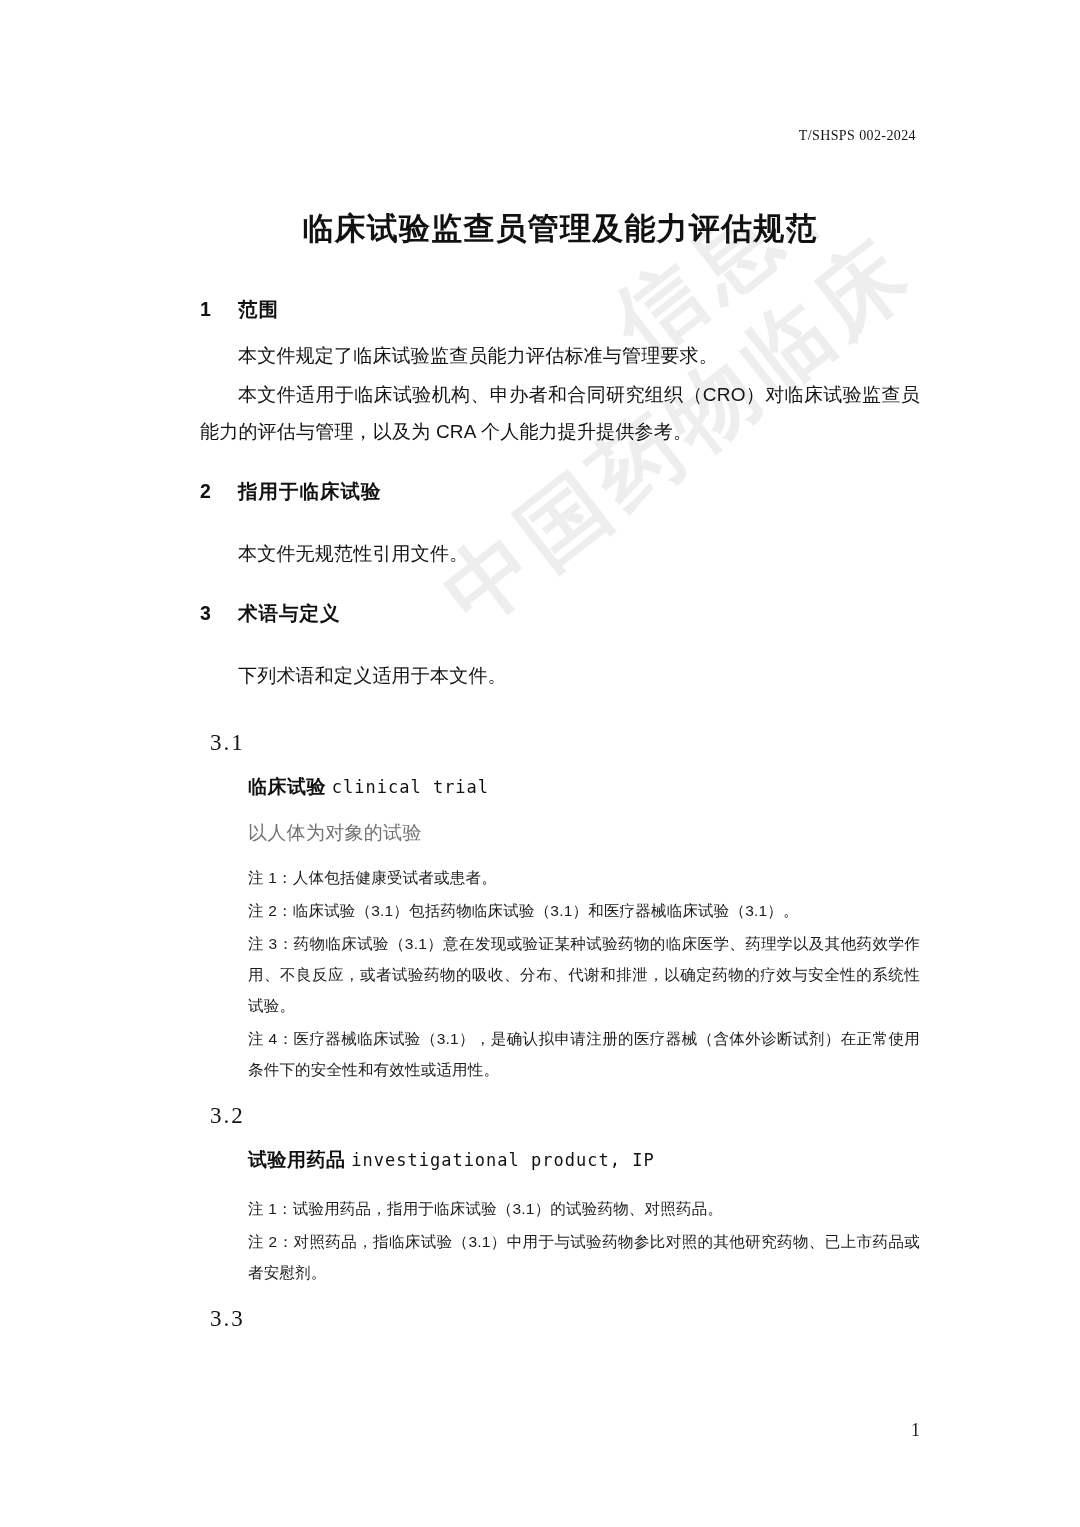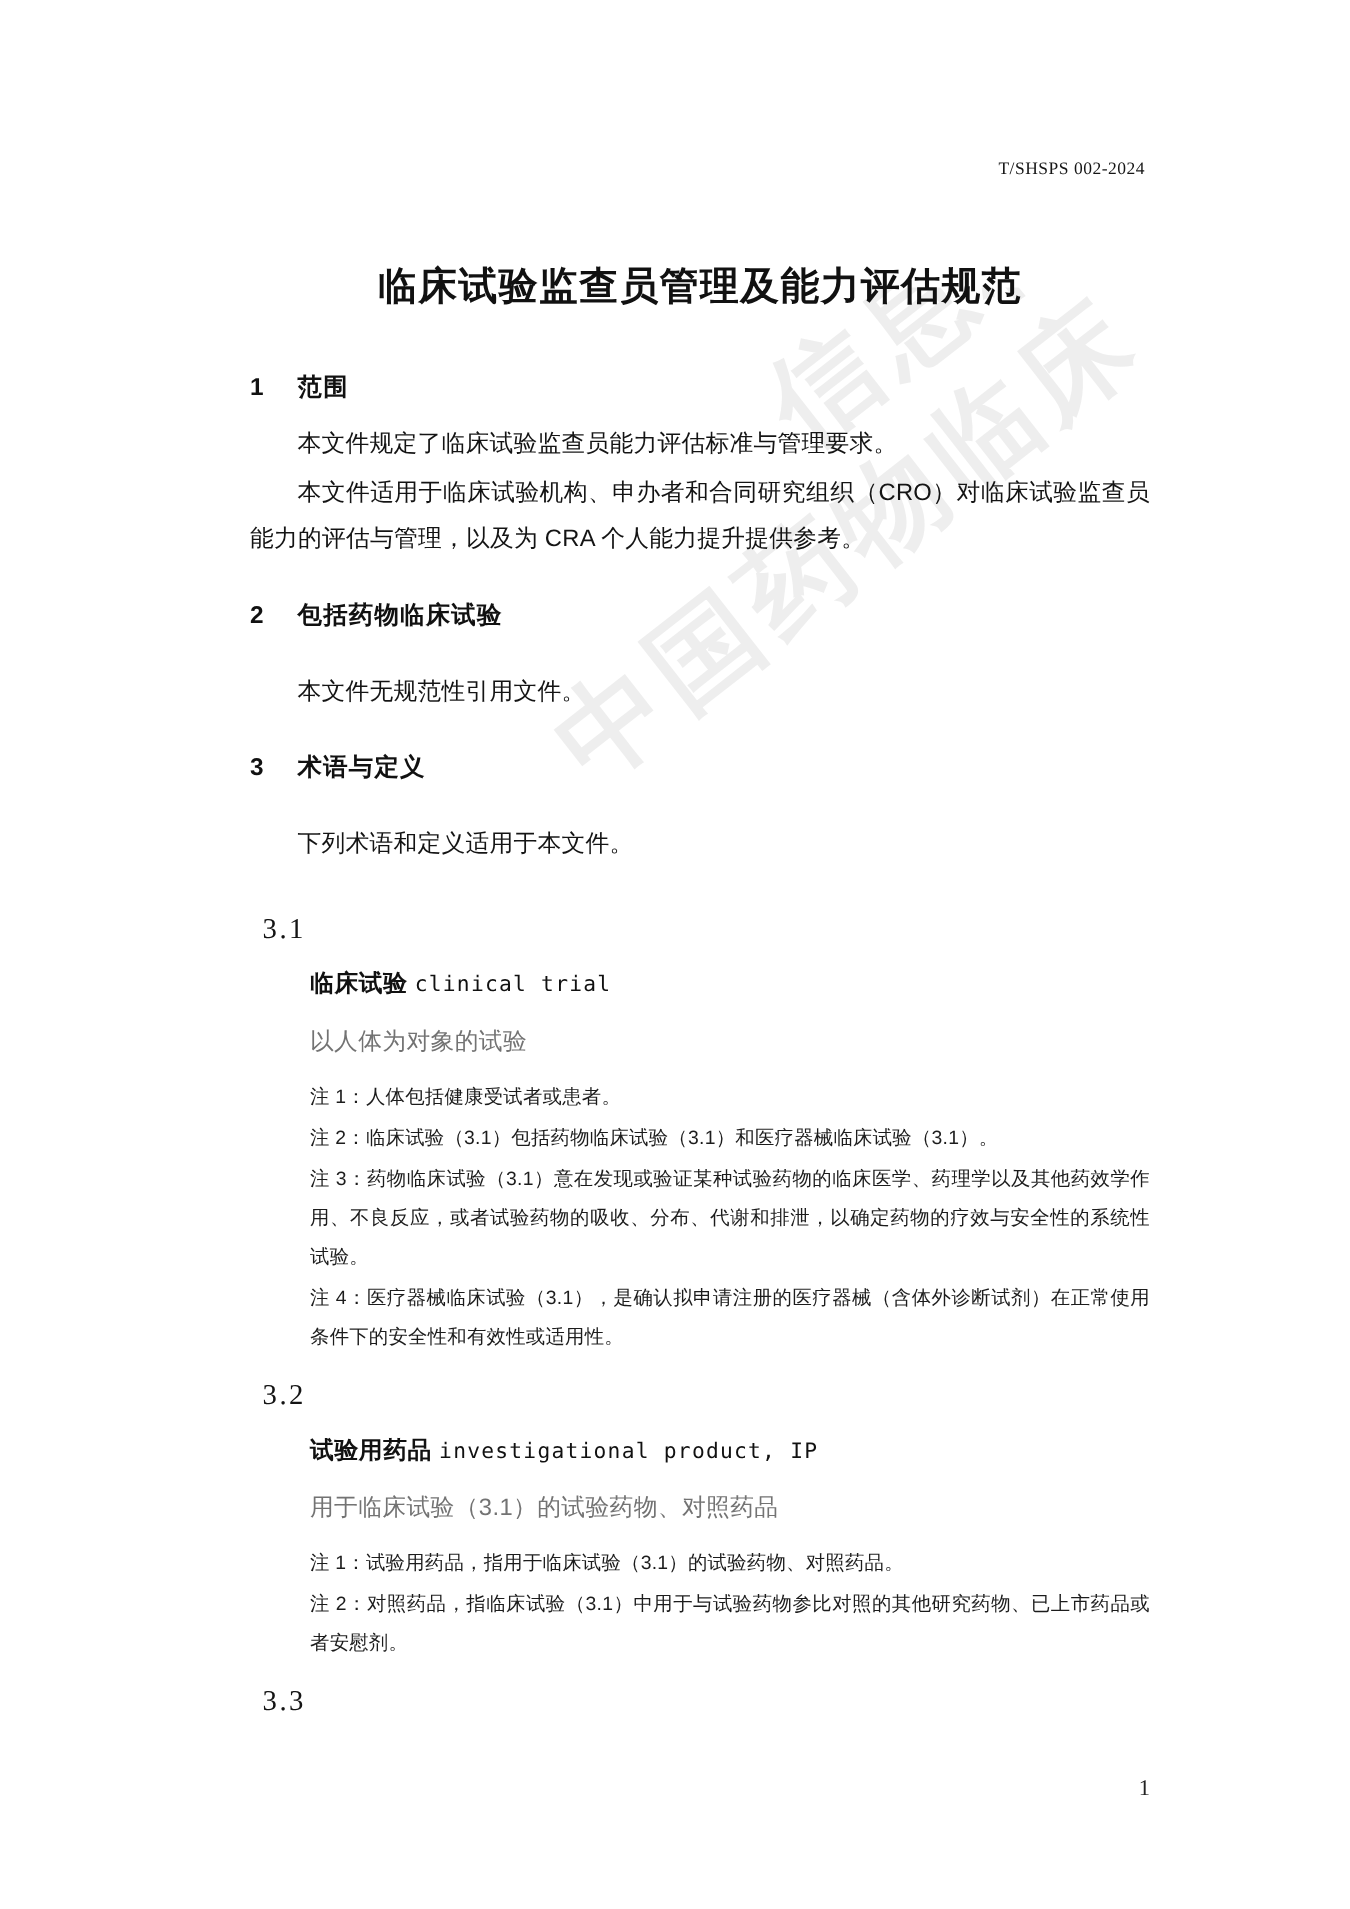--- a/index.html
+++ b/index.html
@@ -172,21 +172,21 @@
       <span class="num">1</span>
       <span class="txt">范围</span>
     </div>
     <p class="para">本文件规定了临床试验监查员能力评估标准与管理要求。</p>
     <p class="para">本文件适用于临床试验机构、申办者和合同研究组织（CRO）对临床试验监查员能力的评估与管理，以及为 CRA 个人能力提升提供参考。</p>
 
     <div class="gap-md"></div>
 
     <div class="clause">
       <span class="num">2</span>
-      <span class="txt">包括药物临床试验</span>
+      <span class="txt">指用于临床试验</span>
     </div>
     <div class="gap-sm"></div>
     <p class="para">本文件无规范性引用文件。</p>
 
     <div class="gap-md"></div>
 
     <div class="clause">
       <span class="num">3</span>
       <span class="txt">术语与定义</span>
     </div>
@@ -206,21 +206,20 @@
     <div class="note">注 3：药物临床试验（3.1）意在发现或验证某种试验药物的临床医学、药理学以及其他药效学作用、不良反应，或者试验药物的吸收、分布、代谢和排泄，以确定药物的疗效与安全性的系统性试验。</div>
     <div class="note">注 4：医疗器械临床试验（3.1），是确认拟申请注册的医疗器械（含体外诊断试剂）在正常使用条件下的安全性和有效性或适用性。</div>
 
     <div class="gap-sm"></div>
 
     <div class="term-num">3.2</div>
     <div class="term-name">
       <span>试验用药品</span>
       <span class="en">investigational product, IP</span>
     </div>
-    <div class="term-def">用于临床试验（3.1）的试验药物、对照药品</div>
     <div class="note">注 1：试验用药品，指用于临床试验（3.1）的试验药物、对照药品。</div>
     <div class="note">注 2：对照药品，指临床试验（3.1）中用于与试验药物参比对照的其他研究药物、已上市药品或者安慰剂。</div>
 
     <div class="gap-sm"></div>
 
     <div class="term-num">3.3</div>
 
   </div>
 
   <div class="page-number">1</div>

